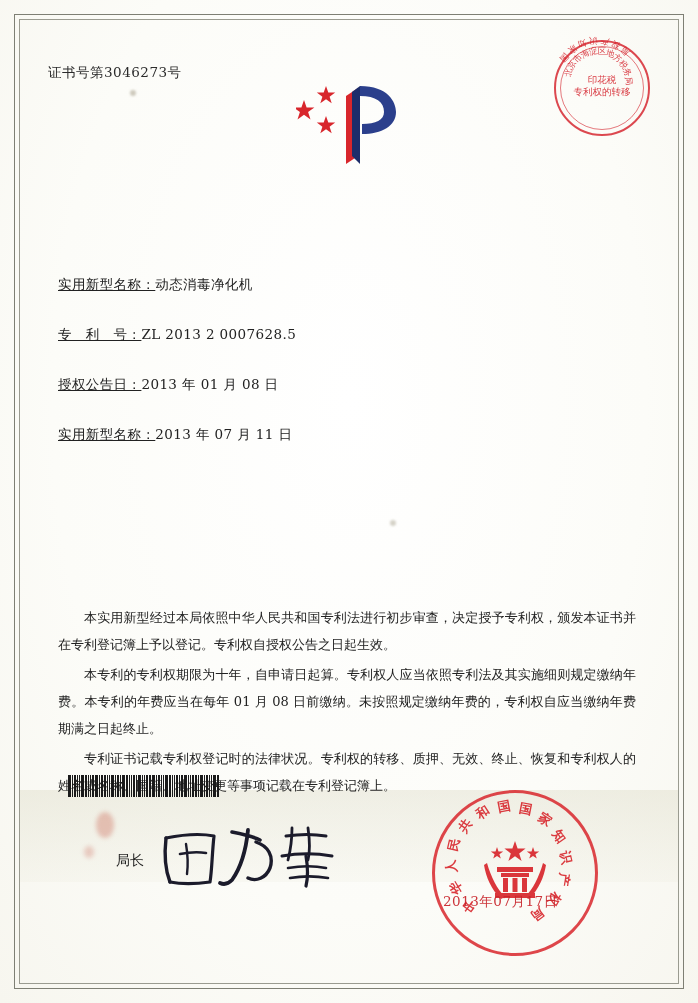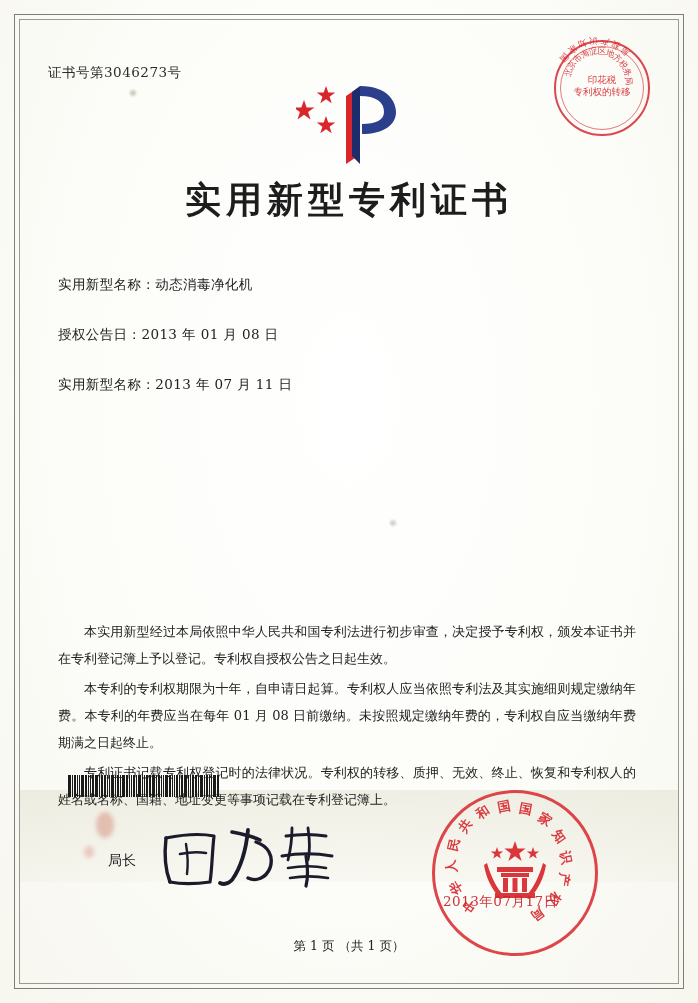--- a/index.html
+++ b/index.html
@@ -126,35 +126,35 @@
   }
   .field-row {
     font-size: 13.5px;
     color: #222;
     margin-bottom: 32px;
     font-family: "DejaVu Serif", "Liberation Serif", serif;
     letter-spacing: 0.4px;
   }
   .field-label {
     display: inline-block;
+    text-decoration: underline;
   }
   .field-value {
     display: inline;
   }
   .body-text {
     position: absolute;
     left: 58px;
     top: 604px;
     width: 578px;
     font-size: 13px;
     line-height: 27px;
     color: #222;
     text-align: justify;
     font-family: "DejaVu Serif", "Liberation Serif", serif;
-    margin-top: 14px;
   }
   .body-text p {
     margin: 0 0 3px 0;
     text-indent: 26px;
   }
   .barcode {
     position: absolute;
     left: 68px;
     top: 775px;
     height: 22px;
@@ -169,21 +169,21 @@
   }
   .signature-area {
     position: absolute;
     left: 108px;
     top: 826px;
     width: 320px;
     height: 70px;
   }
   .sig-label {
     position: absolute;
-    left: 0;
+    left: 8px;
     top: 26px;
     font-size: 14px;
     color: #1f1f1f;
     font-family: Liberation Sans, sans-serif;
   }
   .sig-ink {
     position: absolute;
     left: 48px;
     top: -4px;
   }
@@ -302,25 +302,27 @@
         <polygon points="8,22 10.6,29.4 18.4,29.4 12.1,34 14.5,41.4 8,36.8 1.5,41.4 3.9,34 -2.4,29.4 5.4,29.4"></polygon>
         <polygon points="30,8 32.3,14.6 39.2,14.6 33.6,18.7 35.7,25.3 30,21.2 24.3,25.3 26.4,18.7 20.8,14.6 27.7,14.6"></polygon>
         <polygon points="30,38 32.3,44.6 39.2,44.6 33.6,48.7 35.7,55.3 30,51.2 24.3,55.3 26.4,48.7 20.8,44.6 27.7,44.6"></polygon>
         <polygon points="50,18 62,10 62,78 50,86"></polygon>
       </g>
       <path d="M64 8 C 92 8, 100 24, 100 34 C 100 48, 86 56, 66 56 L 66 46 C 80 46, 88 42, 88 34 C 88 24, 80 18, 64 18 Z" fill="#2b3f8c"></path>
       <path d="M64 8 L 64 86 L 56 78 L 56 14 Z" fill="#1d2d6b"></path>
     </svg>
   </div>
 
-  <div class="title">实用新型专利证书</div>
 
   <div class="fields">
     <div class="field-row">
       <span class="field-label">实用新型名称：</span><span class="field-value">动态消毒净化机</span>
+    </div>
+    <div class="field-row">
+      <span class="field-label">专　利　号：</span><span class="field-value">ZL 2013 2 0007628.5</span>
     </div>
     <div class="field-row">
       <span class="field-label">授权公告日：</span><span class="field-value">2013 年 01 月 08 日</span>
     </div>
     <div class="field-row">
       <span class="field-label">实用新型名称：</span><span class="field-value">2013 年 07 月 11 日</span>
     </div>
   </div>
 
   <div class="body-text">
@@ -387,14 +389,13 @@
           <rect x="18" y="60" width="40" height="5"></rect>
           <path d="M10 30 C 14 44, 20 56, 28 64 L 24 66 C 14 56, 9 44, 7 32 Z"></path>
           <path d="M66 30 C 62 44, 56 56, 48 64 L 52 66 C 62 56, 67 44, 69 32 Z"></path>
         </g>
       </svg>
     </div>
   </div>
 
   <div class="seal-date">2013年07月17日</div>
 
-  <div class="page-no">第 1 页 （共 1 页）</div>
 </div>
 
 </body></html>

